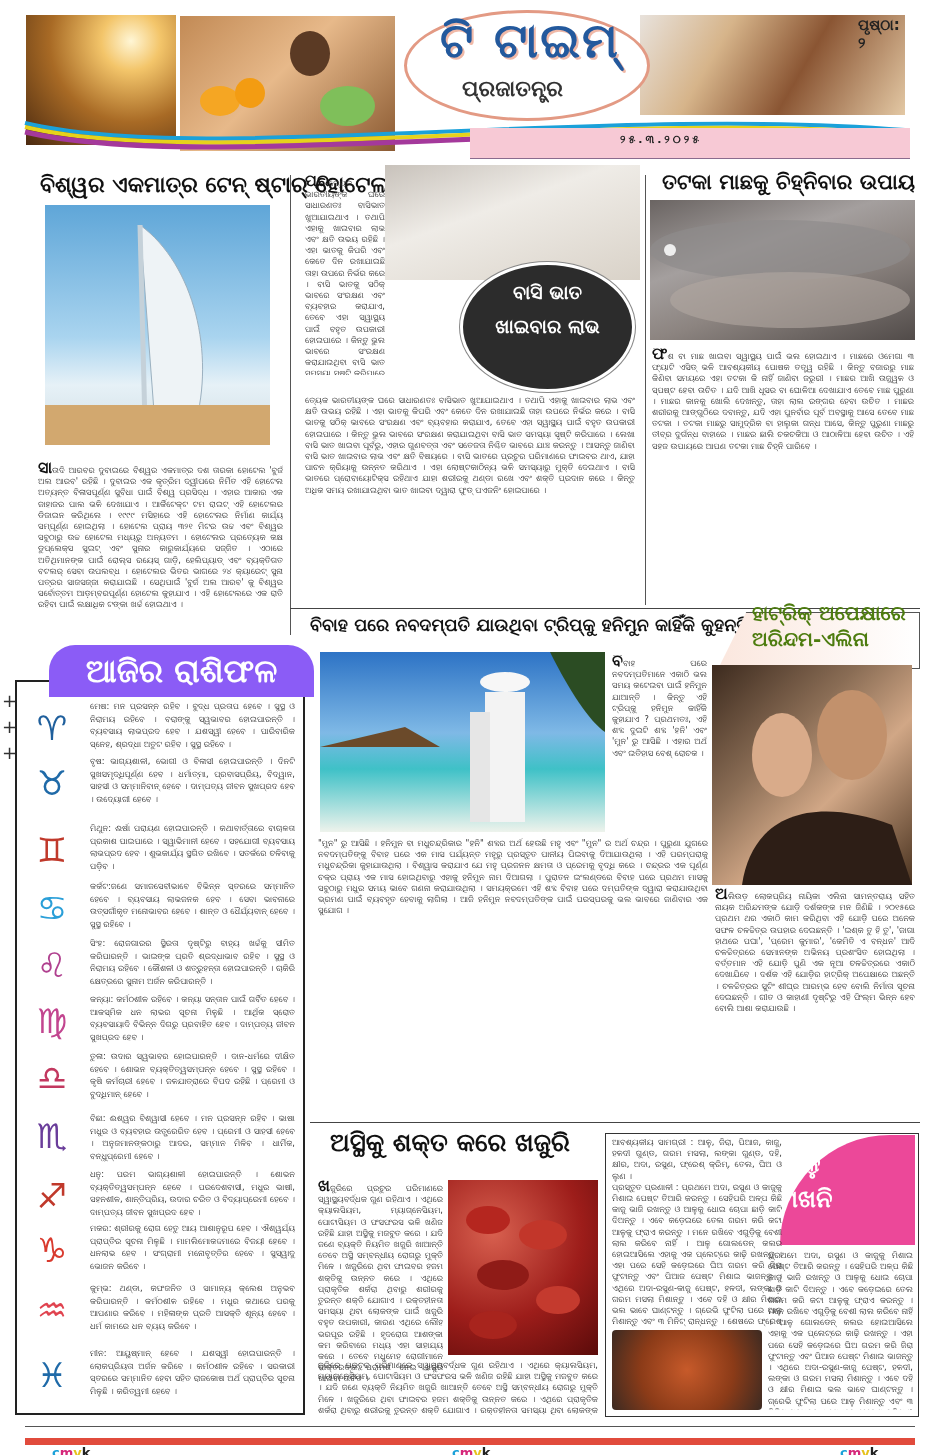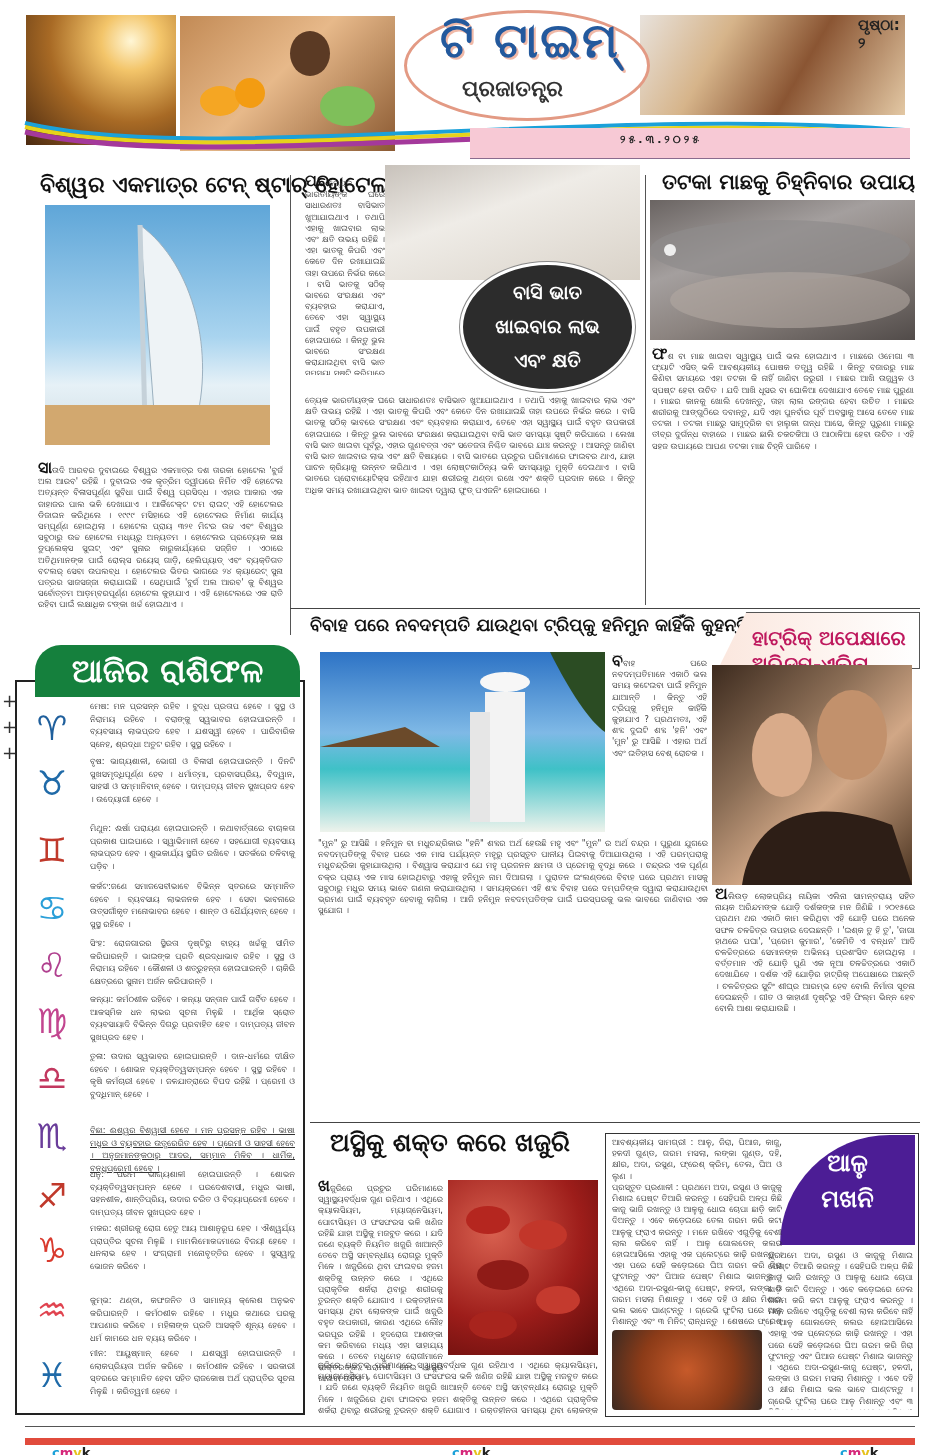--- a/index.html
+++ b/index.html
@@ -29,27 +29,27 @@
   .img-hotel{left:45px;top:205px;width:225px;height:240px;background:linear-gradient(180deg,#5fa6d8 0,#a9d4ef 55%,#e6f1f7 75%,#cfdde3 100%);}
   .img-rice{left:385px;top:165px;width:255px;height:115px;background:linear-gradient(160deg,#c8c2bb 0,#efece7 40%,#d9d2c8 100%);}
   .img-fish{left:650px;top:200px;width:265px;height:140px;background:linear-gradient(160deg,#6a6462 0,#a49f9e 35%,#8c8480 60%,#514b49 100%);}
   .img-beach{left:320px;top:652px;width:285px;height:180px;background:linear-gradient(180deg,#2d73c5 0,#7fb9e6 45%,#3fc1c7 65%,#eef3ec 100%);}
   .img-film{left:712px;top:665px;width:200px;height:220px;background:linear-gradient(135deg,#3c2a1e 0,#8a6d55 35%,#d1a786 60%,#4a3320 100%);}
   .img-dates{left:448px;top:1180px;width:150px;height:175px;background:radial-gradient(circle at 30% 30%,#d8604f 0,#9d1d1a 55%,#5a0b0a 100%);}
   .img-curry{left:612px;top:1330px;width:150px;height:80px;background:radial-gradient(circle at 50% 50%,#c75a2a 0,#8b3b18 55%,#3b2a22 100%);border-radius:4px;}
   .circle-badge{position:absolute;left:460px;top:262px;width:175px;height:130px;border-radius:50%;background:#2c2c2c;border:3px solid #fff;box-shadow:0 0 0 1px #888;color:#fff;text-align:center;font-weight:bold;font-size:19px;line-height:34px;padding-top:10px;box-sizing:border-box;}
   
   .rashi-box{left:15px;top:680px;width:290px;height:735px;border:2px solid #222;box-sizing:border-box;}
-  .rashi-head{left:35px;top:645px;width:265px;height:52px;background:#15803d;border-radius:26px 26px 0 0;color:#fff;text-align:center;font-size:32px;font-weight:bold;line-height:52px;}
+  .rashi-head{left:49px;top:645px;width:265px;height:52px;background:#8b5cf6;border-radius:26px 26px 0 0;color:#fff;text-align:center;font-size:32px;font-weight:bold;line-height:52px;}
   .sign{position:absolute;left:22px;width:275px;}
   .sign .ico{position:absolute;left:5px;width:50px;height:40px;font-size:34px;line-height:40px;text-align:center;}
   .sign .txt{position:absolute;left:68px;width:205px;font-size:8.3px;line-height:12.5px;color:#333;text-align:justify;}
   
   .hrithik-box{left:718px;top:612px;width:200px;height:55px;background:linear-gradient(90deg,#fbe7de,#fff);border:1px solid #555;clip-path:polygon(14% 0,100% 0,100% 100%,0 100%);}
-  .aloo-badge{left:780px;top:1135px;width:135px;height:110px;background:#4c1d95;border-radius:120px 0 0 0;color:#fff;text-align:center;font-weight:bold;font-size:24px;line-height:36px;padding-top:10px;box-sizing:border-box;}
+  .aloo-badge{left:780px;top:1135px;width:135px;height:110px;background:#ec4899;border-radius:120px 0 0 0;color:#fff;text-align:left;font-weight:bold;font-size:24px;line-height:36px;padding-top:10px;box-sizing:border-box;}
   .recipe-box{left:605px;top:1133px;width:312px;height:282px;border:1px solid #333;}
   
   .foot-gray{left:25px;top:1426px;width:890px;height:1px;background:#555;}
   .foot-red{left:25px;top:1438px;width:890px;height:7px;background:#e14b3c;}
   .cmyk{position:absolute;top:1445px;font-size:13px;font-weight:bold;}
   .cmyk .c{color:#1ba1d9}.cmyk .m{color:#d6287a}.cmyk .y{color:#e6c21c}.cmyk .k{color:#222}
   .reg{position:absolute;left:2px;font-size:18px;color:#333;}
 </style>
 </head>
 <body>
@@ -85,21 +85,20 @@
   </svg>
 </div>
 <div class="body-text" style="left:38px;top:462px;width:245px;height:182px;"><span class="drop">ସା</span><span>ଉଦି ଆରବର ଦୁବାଇରେ ବିଶ୍ୱର ଏକମାତ୍ର ଦଶ ତାରକା ହୋଟେଲ 'ବୁର୍ଜ ଅଲ ଆରବ' ରହିଛି । ଦୁବାଇର ଏକ କୃତ୍ରିମ ଦ୍ୱୀପରେ ନିର୍ମିତ ଏହି ହୋଟେଲ ଅତ୍ୟନ୍ତ ବିଳାସପୂର୍ଣ୍ଣ ସୁବିଧା ପାଇଁ ବିଶ୍ୱ ପ୍ରସିଦ୍ଧ । ଏହାର ଆକାର ଏକ ଜାହାଜର ପାଲ ଭଳି ଦେଖାଯାଏ । ଆର୍କିଟେକ୍ଟ ଟମ ରାଇଟ୍ ଏହି ହୋଟେଲର ଡିଜାଇନ କରିଥିଲେ । ୧୯୯୯ ମସିହାରେ ଏହି ହୋଟେଲର ନିର୍ମାଣ କାର୍ଯ୍ୟ ସମ୍ପୂର୍ଣ୍ଣ ହୋଇଥିଲା । ହୋଟେଲ ପ୍ରାୟ ୩୨୧ ମିଟର ଉଚ୍ଚ ଏବଂ ବିଶ୍ୱର ସବୁଠାରୁ ଉଚ୍ଚ ହୋଟେଲ ମଧ୍ୟରୁ ଅନ୍ୟତମ । ହୋଟେଲର ପ୍ରତ୍ୟେକ କକ୍ଷ ଡୁପ୍ଲେକ୍ସ ସୁଇଟ୍ ଏବଂ ସୁନାର କାରୁକାର୍ଯ୍ୟରେ ସଜ୍ଜିତ । ଏଠାରେ ଅତିଥିମାନଙ୍କ ପାଇଁ ରୋଲ୍ସ ରୟେସ୍ ଗାଡ଼ି, ହେଲିପ୍ୟାଡ୍ ଏବଂ ବ୍ୟକ୍ତିଗତ ବଟଲର୍ ସେବା ଉପଲବ୍ଧ । ହୋଟେଲର ଭିତର ଭାଗରେ ୨୪ କ୍ୟାରେଟ୍ ସୁନା ପତ୍ରର ସାଜସଜ୍ଜା କରାଯାଇଛି । ସେଥିପାଇଁ 'ବୁର୍ଜ ଅଲ ଆରବ' କୁ ବିଶ୍ୱର ସର୍ବୋତ୍ତମ ଆଡ଼ମ୍ବରପୂର୍ଣ୍ଣ ହୋଟେଲ କୁହାଯାଏ । ଏହି ହୋଟେଲରେ ଏକ ରାତି ରହିବା ପାଇଁ ଲକ୍ଷାଧିକ ଟଙ୍କା ଖର୍ଚ୍ଚ ହୋଇଥାଏ ।</span></div>
 <div class="vline" style="left:290px;top:175px;height:460px;"></div>
 
 <div class="abs img-rice"></div>
 <div class="body-text" style="left:305px;top:175px;width:80px;height:200px;"><span class="drop">ପ୍ର</span><span>ତ୍ୟେକ ଭାରତୀୟଙ୍କ ଘରେ ସାଧାରଣତଃ ବାସିଭାତ ଖୁଆଯାଇଥାଏ । ତଥାପି ଏହାକୁ ଖାଇବାର ଲାଭ ଏବଂ କ୍ଷତି ଉଭୟ ରହିଛି । ଏହା ଭାତକୁ କିପରି ଏବଂ କେତେ ଦିନ ରଖାଯାଇଛି ତାହା ଉପରେ ନିର୍ଭର କରେ । ବାସି ଭାତକୁ ସଠିକ୍ ଭାବରେ ସଂରକ୍ଷଣ ଏବଂ ବ୍ୟବହାର କରାଯାଏ, ତେବେ ଏହା ସ୍ୱାସ୍ଥ୍ୟ ପାଇଁ ବହୁତ ଉପକାରୀ ହୋଇପାରେ । କିନ୍ତୁ ଭୁଲ ଭାବରେ ସଂରକ୍ଷଣ କରାଯାଇଥିବା ବାସି ଭାତ ସମସ୍ୟା ସୃଷ୍ଟି କରିପାରେ । ଲେଖା ବାସି ଭାତ ଖାଇବା ପୂର୍ବରୁ, ଏହାର ଗୁଣବତ୍ତା ଏବଂ ସତେଜତା ନିଶ୍ଚିତ ଭାବରେ ଯାଞ୍ଚ କରନ୍ତୁ । ଆସନ୍ତୁ ଜାଣିବା ବାସି ଭାତ ଖାଇବାର ଲାଭ ଏବଂ କ୍ଷତି ବିଷୟରେ । ବାସି ଭାତରେ ପ୍ରଚୁର ପରିମାଣରେ ଫାଇବର ଥାଏ, ଯାହା ପାଚନ କ୍ରିୟାକୁ ଉନ୍ନତ କରିଥାଏ । ଏହା ଲୋଷ୍ଟକାଠିନ୍ୟ ଭଳି ସମସ୍ୟାରୁ ମୁକ୍ତି ଦେଇଥାଏ । ବାସି ଭାତରେ ପ୍ରୋବାୟୋଟିକ୍ସ ରହିଥାଏ ଯାହା ଶରୀରକୁ ଥଣ୍ଡା ରଖେ ଏବଂ ଶକ୍ତି ପ୍ରଦାନ କରେ । କିନ୍ତୁ ଅଧିକ ସମୟ ରଖାଯାଇଥିବା ଭାତ ଖାଇବା ଦ୍ୱାରା ଫୁଡ୍ ପଏଜନିଂ ହୋଇପାରେ ।</span></div>
 <div class="circle-badge">
   <div>ବାସି ଭାତ</div>
   <div>ଖାଇବାର ଲାଭ</div>
-  <div>ଏବଂ କ୍ଷତି</div>
 </div>
 <div class="body-text" style="left:305px;top:395px;width:330px;height:210px;">ତ୍ୟେକ ଭାରତୀୟଙ୍କ ଘରେ ସାଧାରଣତଃ ବାସିଭାତ ଖୁଆଯାଇଥାଏ । ତଥାପି ଏହାକୁ ଖାଇବାର ଲାଭ ଏବଂ କ୍ଷତି ଉଭୟ ରହିଛି । ଏହା ଭାତକୁ କିପରି ଏବଂ କେତେ ଦିନ ରଖାଯାଇଛି ତାହା ଉପରେ ନିର୍ଭର କରେ । ବାସି ଭାତକୁ ସଠିକ୍ ଭାବରେ ସଂରକ୍ଷଣ ଏବଂ ବ୍ୟବହାର କରାଯାଏ, ତେବେ ଏହା ସ୍ୱାସ୍ଥ୍ୟ ପାଇଁ ବହୁତ ଉପକାରୀ ହୋଇପାରେ । କିନ୍ତୁ ଭୁଲ ଭାବରେ ସଂରକ୍ଷଣ କରାଯାଇଥିବା ବାସି ଭାତ ସମସ୍ୟା ସୃଷ୍ଟି କରିପାରେ । ଲେଖା ବାସି ଭାତ ଖାଇବା ପୂର୍ବରୁ, ଏହାର ଗୁଣବତ୍ତା ଏବଂ ସତେଜତା ନିଶ୍ଚିତ ଭାବରେ ଯାଞ୍ଚ କରନ୍ତୁ । ଆସନ୍ତୁ ଜାଣିବା ବାସି ଭାତ ଖାଇବାର ଲାଭ ଏବଂ କ୍ଷତି ବିଷୟରେ । ବାସି ଭାତରେ ପ୍ରଚୁର ପରିମାଣରେ ଫାଇବର ଥାଏ, ଯାହା ପାଚନ କ୍ରିୟାକୁ ଉନ୍ନତ କରିଥାଏ । ଏହା ଲୋଷ୍ଟକାଠିନ୍ୟ ଭଳି ସମସ୍ୟାରୁ ମୁକ୍ତି ଦେଇଥାଏ । ବାସି ଭାତରେ ପ୍ରୋବାୟୋଟିକ୍ସ ରହିଥାଏ ଯାହା ଶରୀରକୁ ଥଣ୍ଡା ରଖେ ଏବଂ ଶକ୍ତି ପ୍ରଦାନ କରେ । କିନ୍ତୁ ଅଧିକ ସମୟ ରଖାଯାଇଥିବା ଭାତ ଖାଇବା ଦ୍ୱାରା ଫୁଡ୍ ପଏଜନିଂ ହୋଇପାରେ ।</div>
 <div class="vline" style="left:645px;top:175px;height:430px;"></div>
 
 <div class="hl" style="left:662px;top:170px;font-size:21px;">ତଟକା ମାଛକୁ ଚିହ୍ନିବାର ଉପାୟ</div>
 <div class="abs img-fish">
   <svg width="265" height="140" viewBox="0 0 265 140">
     <ellipse cx="130" cy="50" rx="130" ry="30" fill="#8e8b8c" opacity=".7"></ellipse>
     <ellipse cx="140" cy="100" rx="120" ry="28" fill="#b3a8a1" opacity=".6"></ellipse>
     <circle cx="20" cy="50" r="6" fill="#eee"></circle>
@@ -116,21 +115,21 @@
     <ellipse cx="185" cy="30" rx="25" ry="10" fill="#f7f7f7"></ellipse>
     <rect x="165" y="40" width="40" height="130" fill="#f3f3f3"></rect>
     <rect x="150" y="60" width="20" height="110" fill="#e6e6e6"></rect>
     <path d="M230 0 C 250 40, 270 70, 285 80 L 285 0 Z" fill="#2b4c23"></path>
   </svg>
 </div>
 <div class="body-text" style="left:612px;top:655px;width:95px;height:180px;"><span class="drop">ବି</span><span>ବାହ ପରେ ନବଦମ୍ପତିମାନେ ଏକାଠି ଭଲ ସମୟ କଟେଇବା ପାଇଁ ହନିମୁନ ଯାଆନ୍ତି । କିନ୍ତୁ ଏହି ଟ୍ରିପ୍‌କୁ ହନିମୁନ କାହିଁକି କୁହାଯାଏ ? ପ୍ରଥମତଃ, ଏହି ଶବ୍ଦ ଦୁଇଟି ଶବ୍ଦ 'ହନି' ଏବଂ 'ମୁନ' ରୁ ଆସିଛି । ଏହାର ଅର୍ଥ ଏବଂ ଇତିହାସ ବେଶ୍ ରୋଚକ ।</span></div>
 <div class="body-text" style="left:318px;top:838px;width:390px;height:275px;">"ମୁନ" ରୁ ଆସିଛି । ହନିମୁନ ବା ମଧୁଚନ୍ଦ୍ରିକାର "ହନି" ଶବ୍ଦର ଅର୍ଥ ହେଉଛି ମହୁ ଏବଂ "ମୁନ" ର ଅର୍ଥ ଚନ୍ଦ୍ର । ପୁରୁଣା ଯୁଗରେ ନବଦମ୍ପତିଙ୍କୁ ବିବାହ ପରେ ଏକ ମାସ ପର୍ଯ୍ୟନ୍ତ ମହୁରୁ ପ୍ରସ୍ତୁତ ପାନୀୟ ପିଇବାକୁ ଦିଆଯାଉଥିଲା । ଏହି ପରମ୍ପରାକୁ ମଧୁଚନ୍ଦ୍ରିକା କୁହାଯାଉଥିଲା । ବିଶ୍ୱାସ କରାଯାଏ ଯେ ମହୁ ପ୍ରଜନନ କ୍ଷମତା ଓ ପ୍ରେମକୁ ବୃଦ୍ଧି କରେ । ଚନ୍ଦ୍ରର ଏକ ପୂର୍ଣ୍ଣ ଚକ୍ର ପ୍ରାୟ ଏକ ମାସ ହୋଇଥିବାରୁ ଏହାକୁ ହନିମୁନ ନାମ ଦିଆଗଲା । ପୁରାତନ ଇଂଲଣ୍ଡରେ ବିବାହ ପରେ ପ୍ରଥମ ମାସକୁ ସବୁଠାରୁ ମଧୁର ସମୟ ଭାବେ ଗଣନା କରାଯାଉଥିଲା । ସମୟକ୍ରମେ ଏହି ଶବ୍ଦ ବିବାହ ପରେ ଦମ୍ପତିଙ୍କ ଦ୍ୱାରା କରାଯାଉଥିବା ଭ୍ରମଣ ପାଇଁ ବ୍ୟବହୃତ ହେବାକୁ ଲାଗିଲା । ଆଜି ହନିମୁନ ନବଦମ୍ପତିଙ୍କ ପାଇଁ ପରସ୍ପରକୁ ଭଲ ଭାବରେ ଜାଣିବାର ଏକ ସୁଯୋଗ ।</div>
 
 <div class="abs hrithik-box"></div>
-<div class="hl" style="left:752px;top:625px;font-size:20px;line-height:26px;color:#be185d;">
+<div class="hl" style="left:752px;top:600px;font-size:20px;line-height:26px;color:#4d7c0f;">
   <div>ହାଟ୍ରିକ୍ ଅପେକ୍ଷାରେ</div>
   <div>ଅରିନ୍ଦମ-ଏଲିନା</div>
 </div>
 <div class="abs img-film">
   <svg width="200" height="220" viewBox="0 0 200 220">
     <ellipse cx="140" cy="70" rx="35" ry="45" fill="#c2916c"></ellipse>
     <ellipse cx="70" cy="90" rx="30" ry="42" fill="#d9ab8a"></ellipse>
     <path d="M30 220 C 40 150, 100 130, 180 160 L 200 220 Z" fill="#2d1e16"></path>
   </svg>
 </div>
@@ -164,33 +163,33 @@
     <div class="sign" style="top: 993px;">
       <div class="ico" style="top: 8px; color: rgb(194, 69, 143);">♍</div>
       <div class="txt" style="top: 0px;">କନ୍ୟା: କର୍ମଠଶୀଳ ରହିବେ । କନ୍ୟା ସନ୍ତାନ ପାଇଁ ଗର୍ବିତ ହେବେ । ଆକସ୍ମିକ ଧନ ଲାଭର ସୂଚନା ମିଳୁଛି । ଆର୍ଥିକ ସ୍ରୋତ ବ୍ୟବସାୟାଦି ବିଭିନ୍ନ ଦିଗରୁ ପ୍ରବାହିତ ହେବ । ଦାମ୍ପତ୍ୟ ଜୀବନ ସୁଖପ୍ରଦ ହେବ ।</div>
     </div>
     <div class="sign" style="top: 1050px;">
       <div class="ico" style="top: 8px; color: rgb(194, 56, 95);">♎</div>
       <div class="txt" style="top: 0px;">ତୁଳା: ଉଦାର ସ୍ୱଭାବର ହୋଇପାରନ୍ତି । ଦାନ-ଧର୍ମରେ ଦୀକ୍ଷିତ ହେବେ । ଶୋଭନ ବ୍ୟକ୍ତିତ୍ୱସମ୍ପନ୍ନ ହେବେ । ସୁସ୍ଥ ରହିବେ । କୃଷି କର୍ମଚାରୀ ହେବେ । ଜଳଯାତ୍ରାରେ ବିପଦ ରହିଛି । ପ୍ରେମୀ ଓ ବୁଦ୍ଧିମାନ୍ ହେବେ ।</div>
     </div>
     <div class="sign" style="top: 1108px;">
       <div class="ico" style="top: 8px; color: rgb(106, 61, 154);">♏</div>
-      <div class="txt" style="top: 16px; text-decoration: underline;">ବିଛା: ଈଶ୍ୱର ବିଶ୍ୱାସୀ ହେବେ । ମନ ପ୍ରସନ୍ନ ରହିବ । ଭାଷା ମଧୁର ଓ ବ୍ୟବହାର ଉତ୍ପ୍ରେରିତ ହେବ । ପ୍ରେମୀ ଓ ସାହସୀ ହେବେ । ଅନୁଜମାନଙ୍କଠାରୁ ଆଦର, ସମ୍ମାନ ମିଳିବ । ଧାର୍ମିକ, ବନ୍ଧୁପ୍ରେମୀ ହେବେ ।</div>
+      <div class="txt" style="top: 4px;">ବିଛା: ଈଶ୍ୱର ବିଶ୍ୱାସୀ ହେବେ । ମନ ପ୍ରସନ୍ନ ରହିବ । ଭାଷା ମଧୁର ଓ ବ୍ୟବହାର ଉତ୍ପ୍ରେରିତ ହେବ । ପ୍ରେମୀ ଓ ସାହସୀ ହେବେ । ଅନୁଜମାନଙ୍କଠାରୁ ଆଦର, ସମ୍ମାନ ମିଳିବ । ଧାର୍ମିକ, ବନ୍ଧୁପ୍ରେମୀ ହେବେ ।</div>
     </div>
     <div class="sign" style="top: 1168px;">
       <div class="ico" style="top: 8px; color: rgb(192, 57, 43);">♐</div>
       <div class="txt" style="top: 0px;">ଧନୁ: ପରମ ଭାଗ୍ୟଶାଳୀ ହୋଇପାରନ୍ତି । ଶୋଭନ ବ୍ୟକ୍ତିତ୍ୱସମ୍ପନ୍ନ ହେବେ । ପରଦେଶବାସୀ, ମଧୁର ଭାଷୀ, ସହନଶୀଳ, ଶାନ୍ତିପ୍ରିୟ, ଉଦାର ଚରିତ ଓ ବିଦ୍ୟାପ୍ରେମୀ ହେବେ । ଦାମ୍ପତ୍ୟ ଜୀବନ ସୁଖପ୍ରଦ ହେବ ।</div>
     </div>
     <div class="sign" style="top: 1222px;">
       <div class="ico" style="top: 8px; color: rgb(217, 58, 46);">♑</div>
       <div class="txt" style="top: 0px;">ମକର: ଶ୍ରୀରକୁ ରୋଗ ହେତୁ ଆୟ ଆଶାନୁରୂପ ହେବ । ଐଶ୍ୱର୍ଯ୍ୟ ପ୍ରାପ୍ତିର ସୂଚନା ମିଳୁଛି । ମାମଲିମୋକଦ୍ଦମାରେ ବିଜୟୀ ହେବେ । ଧନଲାଭ ହେବ । ସଂଗ୍ରାମୀ ମନୋବୃତ୍ତିର ହେବେ । ସୁସ୍ୱାଦୁ ଭୋଜନ କରିବେ ।</div>
     </div>
     <div class="sign" style="top: 1282px;">
       <div class="ico" style="top: 8px; color: rgb(224, 67, 79);">♒</div>
-      <div class="txt" style="top: 12px;">କୁମ୍ଭ: ଥଣ୍ଡା, କଫଜନିତ ଓ ସାମାନ୍ୟ କ୍ଲେଶ ଅନୁଭବ କରିପାରନ୍ତି । କର୍ମଠଶୀଳ ରହିବେ । ମଧୁର କଥାରେ ପରକୁ ଆପଣାର କରିବେ । ମହିଳାଙ୍କ ପ୍ରତି ଆସକ୍ତି ଶୂନ୍ୟ ହେବେ । ଧର୍ମ କାମରେ ଧନ ବ୍ୟୟ କରିବେ ।</div>
+      <div class="txt" style="top: 0px;">କୁମ୍ଭ: ଥଣ୍ଡା, କଫଜନିତ ଓ ସାମାନ୍ୟ କ୍ଲେଶ ଅନୁଭବ କରିପାରନ୍ତି । କର୍ମଠଶୀଳ ରହିବେ । ମଧୁର କଥାରେ ପରକୁ ଆପଣାର କରିବେ । ମହିଳାଙ୍କ ପ୍ରତି ଆସକ୍ତି ଶୂନ୍ୟ ହେବେ । ଧର୍ମ କାମରେ ଧନ ବ୍ୟୟ କରିବେ ।</div>
     </div>
     <div class="sign" style="top: 1347px;">
       <div class="ico" style="top: 8px; color: rgb(31, 106, 168);">♓</div>
       <div class="txt" style="top: 0px;">ମୀନ: ଆୟୁଷ୍ମାନ୍ ହେବେ । ଯଶସ୍ୱୀ ହୋଇପାରନ୍ତି । ଲୋକପ୍ରିୟତା ଅର୍ଜନ କରିବେ । କର୍ମଠଶୀଳ ରହିବେ । ସରକାରୀ ସ୍ତରରେ ସମ୍ମାନିତ ହେବା ସହିତ ରାଜକୋଷ ଅର୍ଥ ପ୍ରାପ୍ତିର ସୂଚନା ମିଳୁଛି । କରିତ୍ୱମୀ ହେବେ ।</div>
     </div>
   </div>
 
 <div class="hl" style="left:330px;top:1128px;font-size:25px;text-align:center;">ଅସ୍ଥିକୁ ଶକ୍ତ କରେ ଖଜୁରି</div>
 <div class="body-text" style="left:318px;top:1180px;width:125px;height:235px;"><span class="drop">ଖ</span><span>ଜୁରିରେ ପ୍ରଚୁର ପରିମାଣରେ ସ୍ୱାସ୍ଥ୍ୟବର୍ଦ୍ଧକ ଗୁଣ ରହିଥାଏ । ଏଥିରେ କ୍ୟାଲସିୟମ, ମ୍ୟାଗ୍ନେସିୟମ, ପୋଟାସିୟମ ଓ ଫସଫରସ ଭଳି ଖଣିଜ ରହିଛି ଯାହା ଅସ୍ଥିକୁ ମଜବୁତ କରେ । ଯଦି ଜଣେ ବ୍ୟକ୍ତି ନିୟମିତ ଖଜୁରି ଖାଆନ୍ତି ତେବେ ଅସ୍ଥି ସମ୍ବନ୍ଧୀୟ ରୋଗରୁ ମୁକ୍ତି ମିଳେ । ଖଜୁରିରେ ଥିବା ଫାଇବର ହଜମ ଶକ୍ତିକୁ ଉନ୍ନତ କରେ । ଏଥିରେ ପ୍ରାକୃତିକ ଶର୍କରା ଥିବାରୁ ଶରୀରକୁ ତୁରନ୍ତ ଶକ୍ତି ଯୋଗାଏ । ରକ୍ତହୀନତା ସମସ୍ୟା ଥିବା ଲୋକଙ୍କ ପାଇଁ ଖଜୁରି ବହୁତ ଉପକାରୀ, କାରଣ ଏଥିରେ ଲୌହ ଭରପୂର ରହିଛି । ହୃଦରୋଗ ଆଶଙ୍କା କମ କରିବାରେ ମଧ୍ୟ ଏହା ସାହାଯ୍ୟ କରେ । ତେବେ ମଧୁମେହ ରୋଗୀମାନେ ଡାକ୍ତରଙ୍କ ପରାମର୍ଶ ନେଇ ଖଜୁରି ଖାଇବା ଉଚିତ ।</span></div>
 <div class="abs img-dates">

